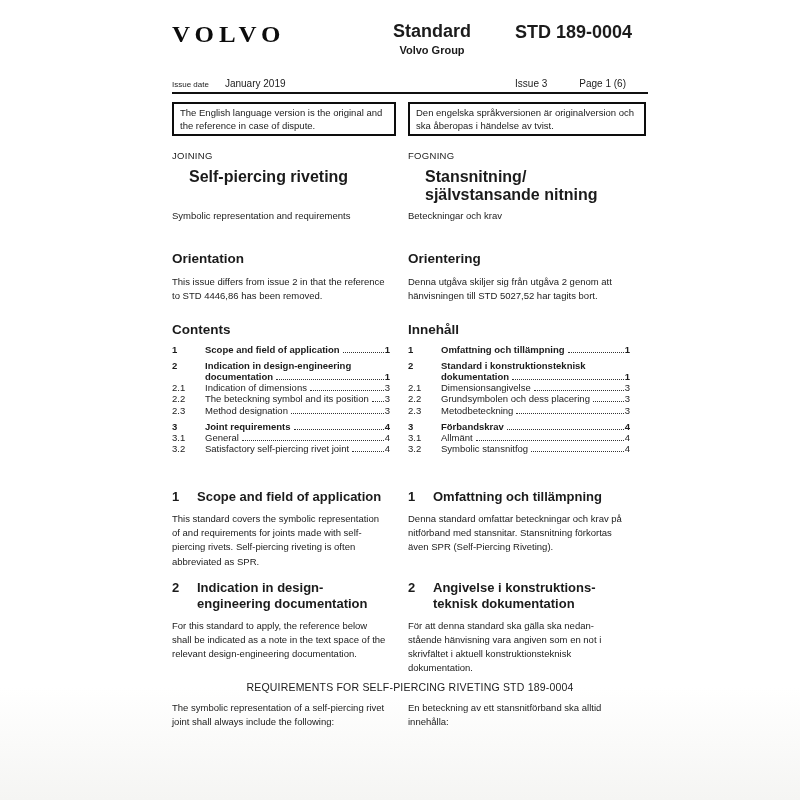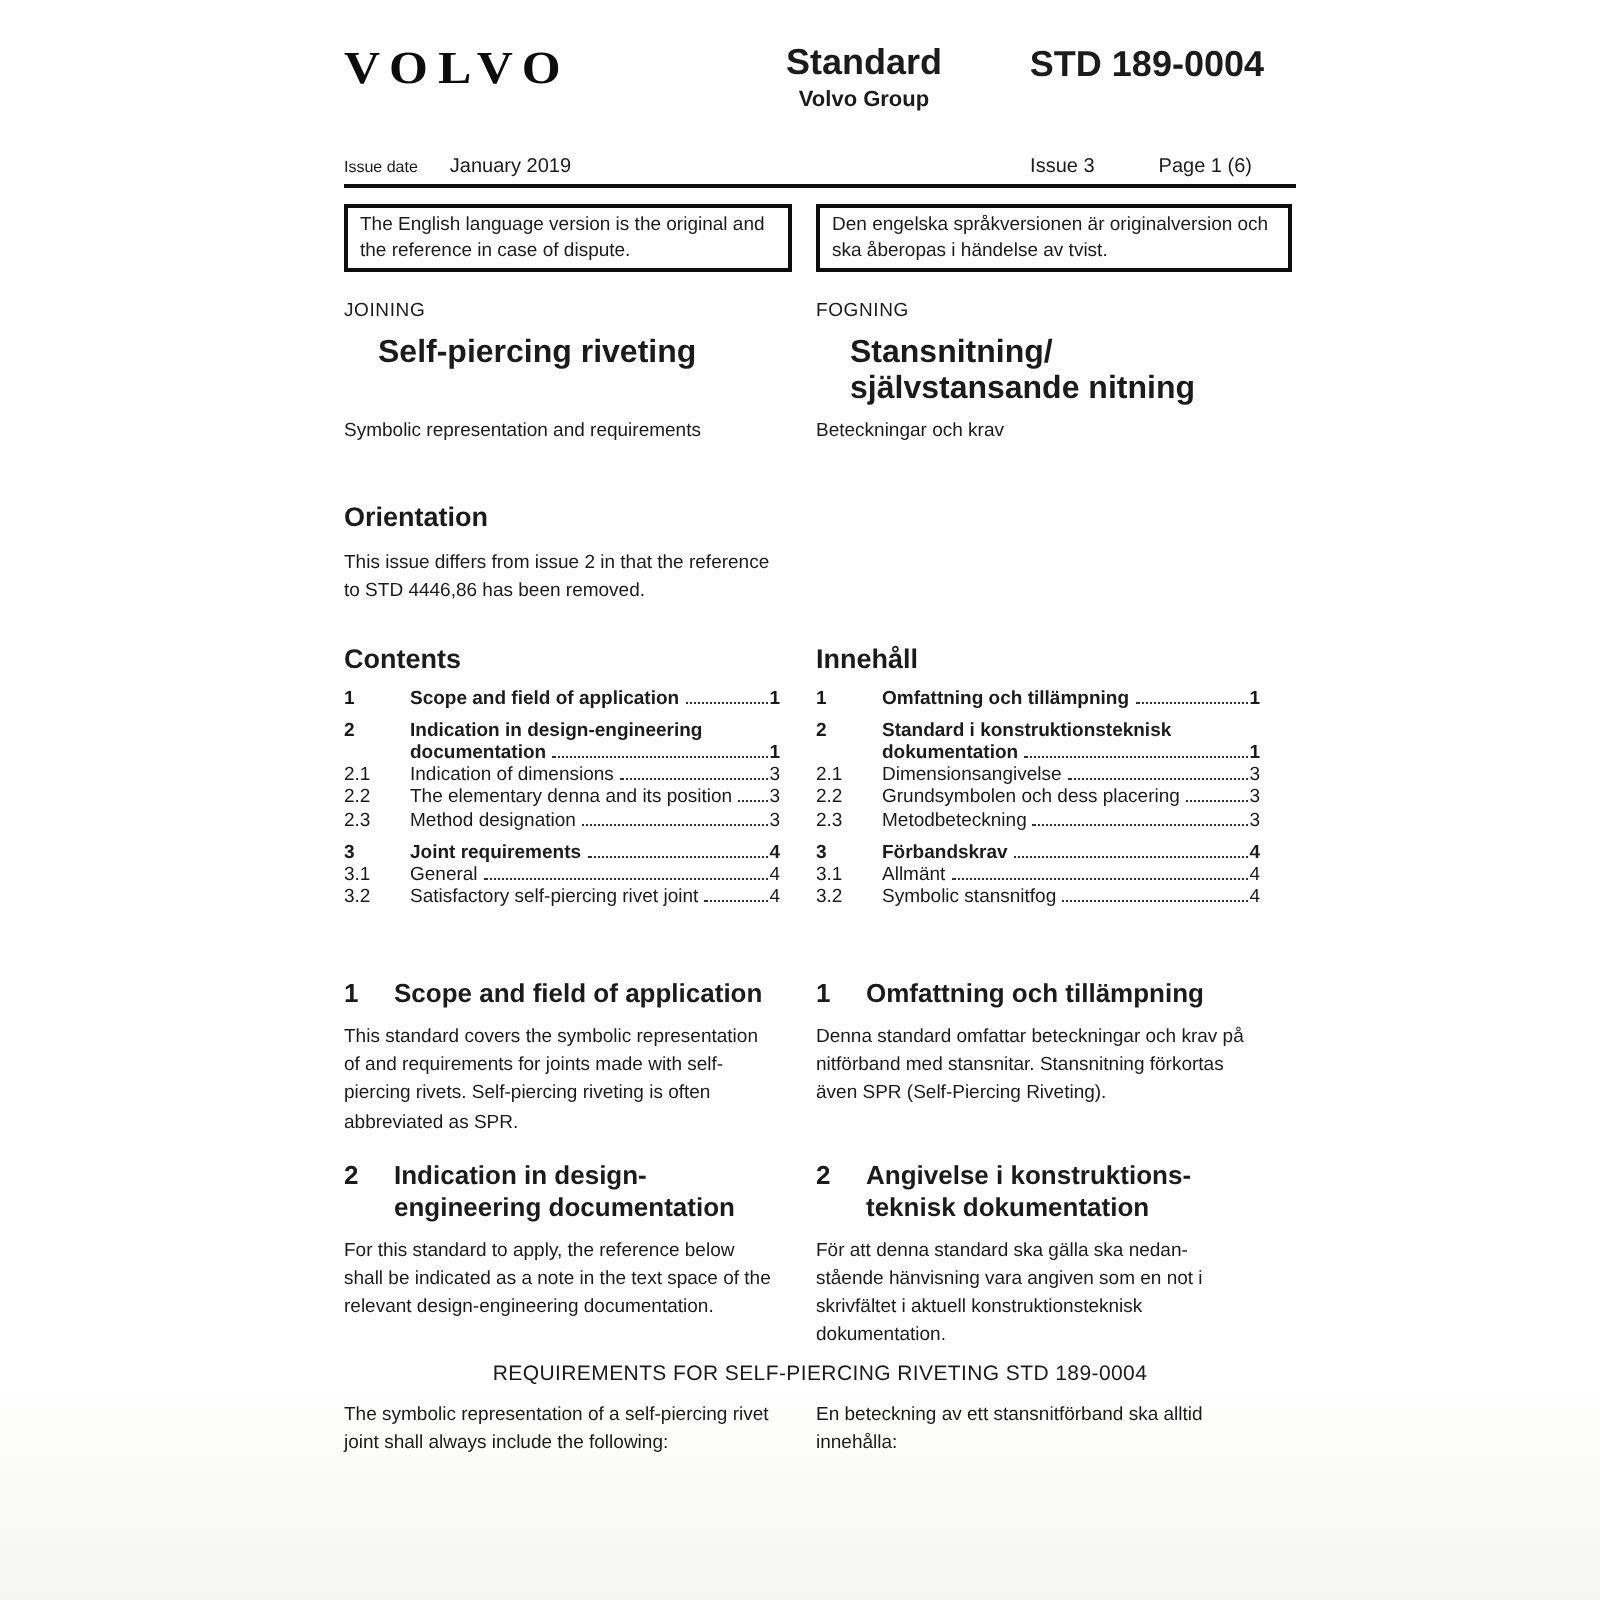--- a/index.html
+++ b/index.html
@@ -123,20 +123,25 @@
       <div class="subtitle">Beteckningar och krav</div>
     </div>
   </div>
 
   <div class="band grid2 orientation">
     <div>
       <h3>Orientation</h3>
       <p class="body">This issue differs from issue 2 in that the reference
 to STD 4446,86 has been removed.</p>
     </div>
+    <div>
+      <h3>Orientering</h3>
+      <p class="body">Denna utgåva skiljer sig från utgåva 2 genom att
+hänvisningen till STD 5027,52 har tagits bort.</p>
+    </div>
   </div>
 
   <div class="band grid2 contents">
     <div>
       <h3>Contents</h3>
       <div class="toc en" id="toc-en">
           <div class="toc-row boldrow group">
             <span class="toc-num">1</span>
             <span class="toc-text">Scope and field of application</span>
             <span class="toc-leader"></span>
@@ -153,21 +158,21 @@
             <span class="toc-page">1</span>
           </div>
           <div class="toc-row">
             <span class="toc-num">2.1</span>
             <span class="toc-text">Indication of dimensions</span>
             <span class="toc-leader"></span>
             <span class="toc-page">3</span>
           </div>
           <div class="toc-row">
             <span class="toc-num">2.2</span>
-            <span class="toc-text">The elementary denna and its position</span>
+            <span class="toc-text">The beteckning symbol and its position</span>
             <span class="toc-leader"></span>
             <span class="toc-page">3</span>
           </div>
           <div class="toc-row">
             <span class="toc-num">2.3</span>
             <span class="toc-text">Method designation</span>
             <span class="toc-leader"></span>
             <span class="toc-page">3</span>
           </div>
           <div class="toc-row boldrow group">

